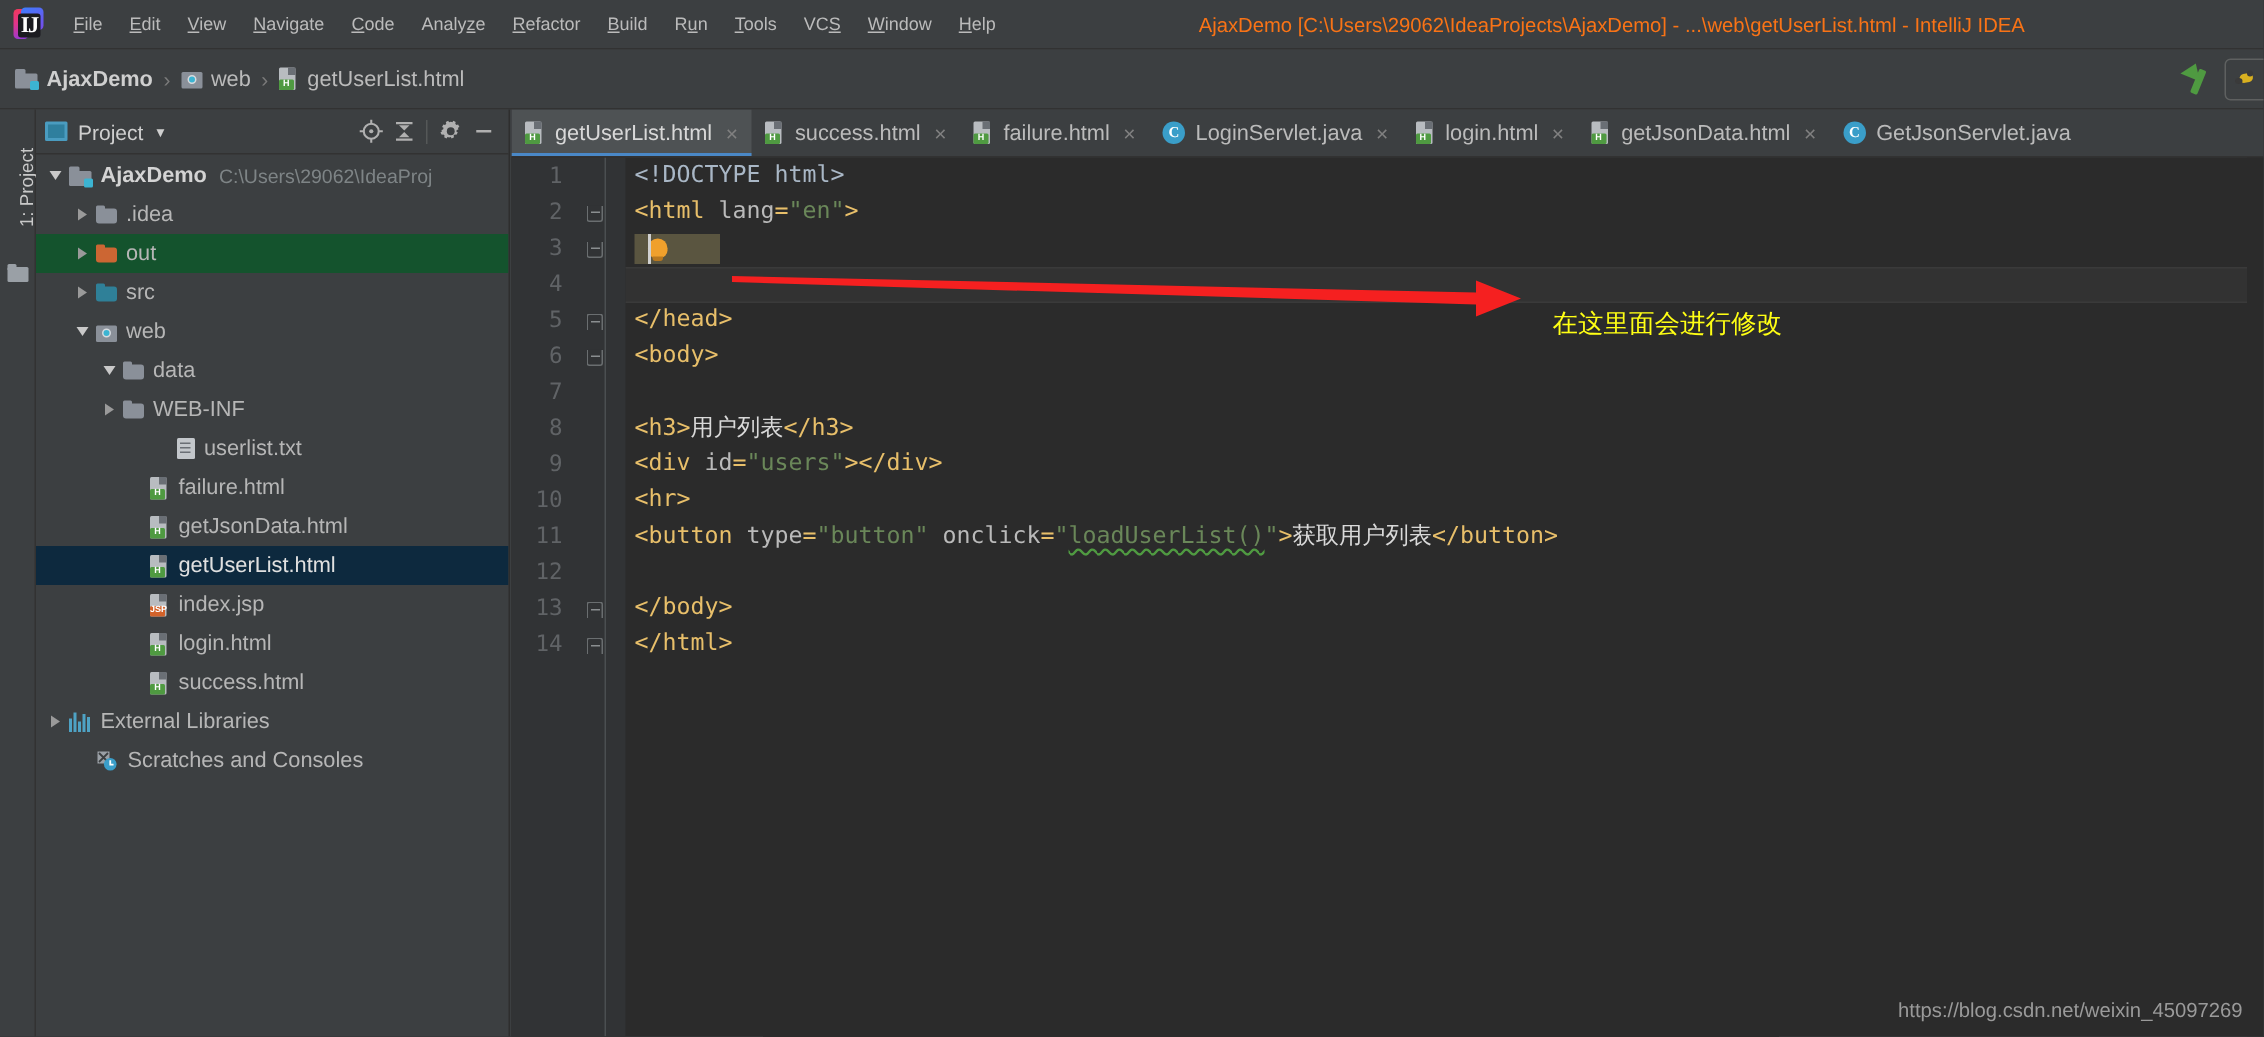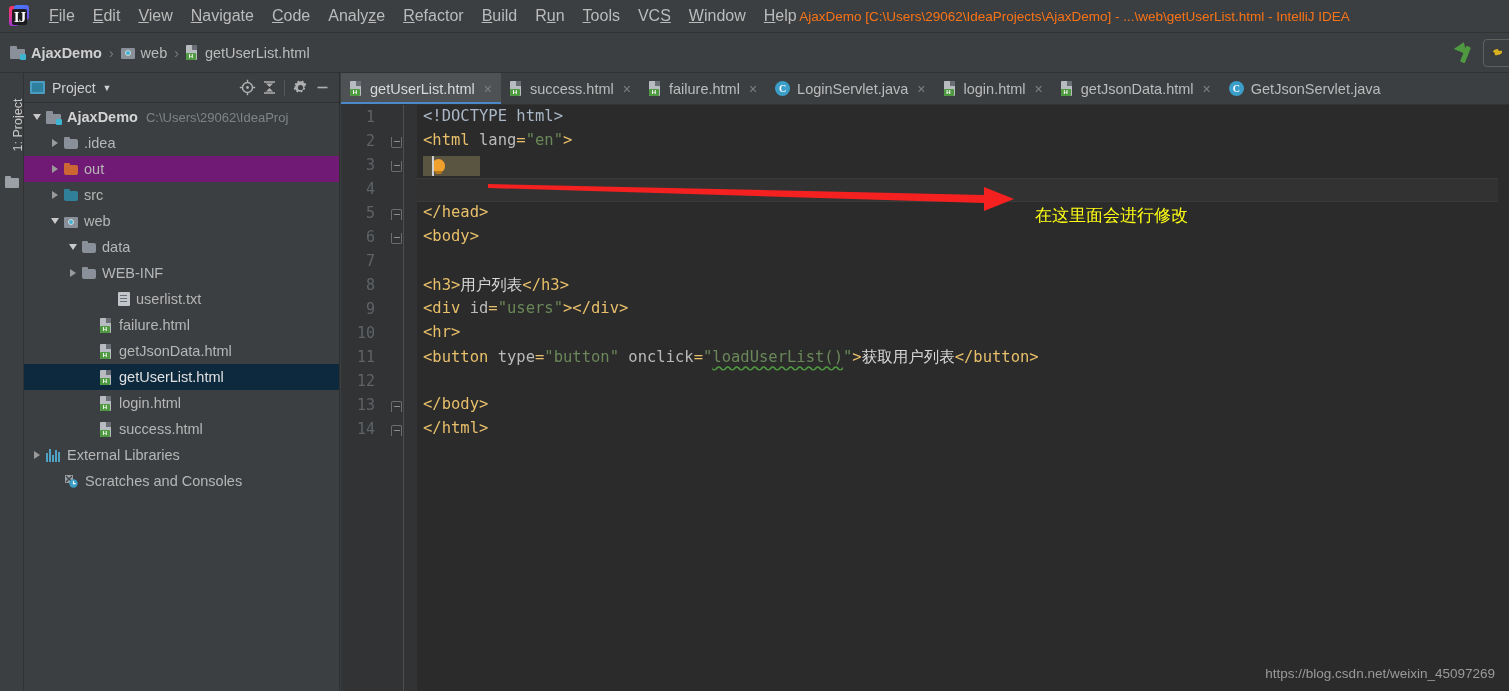--- a/index.html
+++ b/index.html
@@ -25,21 +25,21 @@
     background: linear-gradient(160deg,#f2385a 0%,#e0358b 45%,#8a3ae0 100%);
     border-radius: 3px; }
   #logo .lg-b { position:absolute; left:6px; top:0px; width:15px; height:15px;
     background: linear-gradient(150deg,#3d7eff 0%,#7a4ae8 100%); border-radius:3px;}
   #logo .lg-c { position:absolute; left:4px; top:4px; width:15px; height:16px;
     background:#1b1b20; border-radius:2px;}
   #logo .lg-t { position:absolute; left:4px; top:4px; width:15px; height:16px;
     color:#fff; font-size:15px; font-weight:bold; font-family:"Liberation Serif",serif;
     display:flex; align-items:center; justify-content:center; letter-spacing:-1px;}
   .menu-item {
-    color: #bbbbbb; font-size: 16px; padding: 3px 9px; cursor: default;
+    color: #bbbbbb; font-size: 12px; padding: 3px 9px; cursor: default;
     white-space: nowrap;
   }
   .menu-item u { text-decoration: underline; }
   #win-title {
     position: absolute; left: 0; right: 0; top: 0; height: 33px;
     display: flex; align-items: center; justify-content: center;
     color: #f97316; font-size: 13.5px; pointer-events: none;
     padding-left: 640px;
   }
 
@@ -149,21 +149,21 @@
   #panel-header .ph-caret { margin-left: 7px; color:#cfcfcf; font-size:9px; }
   #panel-header .spacer { flex:1; }
   .hdr-btn { width:22px; height:22px; display:flex; align-items:center;
     justify-content:center; }
   .sep-v { width:1px; height:16px; background:#555858; margin:0 4px; }
 
   #tree { position:absolute; left:0; top:31px; right:0; bottom:0; overflow:hidden; }
   .trow { height:26px; display:flex; align-items:center; padding-left:6px;
     color:#b6b6b6; font-size:14.5px; white-space:nowrap; }
   .trow.sel { background:#0d293e; color:#e0e0e0; }
-  .trow.hl  { background:#701a75; }
+  .trow.hl  { background:#14532d; }
   .arrow { width:14px; height:14px; margin-right:2px; flex:0 0 auto;
     display:flex; align-items:center; justify-content:center; }
   .arrow .tri-r { width:0;height:0;border-left:6px solid #9a9a9a;
     border-top:4.5px solid transparent;border-bottom:4.5px solid transparent; }
   .arrow .tri-d { width:0;height:0;border-top:6px solid #c9c9c9;
     border-left:4.5px solid transparent;border-right:4.5px solid transparent; }
   .tname { margin-left:6px; }
   .tname.bold { font-weight:bold; color:#d4d4d4; }
   .tpath { margin-left:8px; color:#7e8486; font-size:13px; }
 
@@ -452,20 +452,29 @@
           <span class="fold"></span>
           <span class="tag tag-h">H</span>
         </span>
         <span class="tname">getUserList.html</span>
       </div>
       <div class="trow" style="padding-left: 60px;">
         <span class="arrow"></span>
         <span class="ic ic-file">
           <span class="pg"></span>
           <span class="fold"></span>
+          <span class="tag tag-jsp">JSP</span>
+        </span>
+        <span class="tname">index.jsp</span>
+      </div>
+      <div class="trow" style="padding-left: 60px;">
+        <span class="arrow"></span>
+        <span class="ic ic-file">
+          <span class="pg"></span>
+          <span class="fold"></span>
           <span class="tag tag-h">H</span>
         </span>
         <span class="tname">login.html</span>
       </div>
       <div class="trow" style="padding-left: 60px;">
         <span class="arrow"></span>
         <span class="ic ic-file">
           <span class="pg"></span>
           <span class="fold"></span>
           <span class="tag tag-h">H</span>

